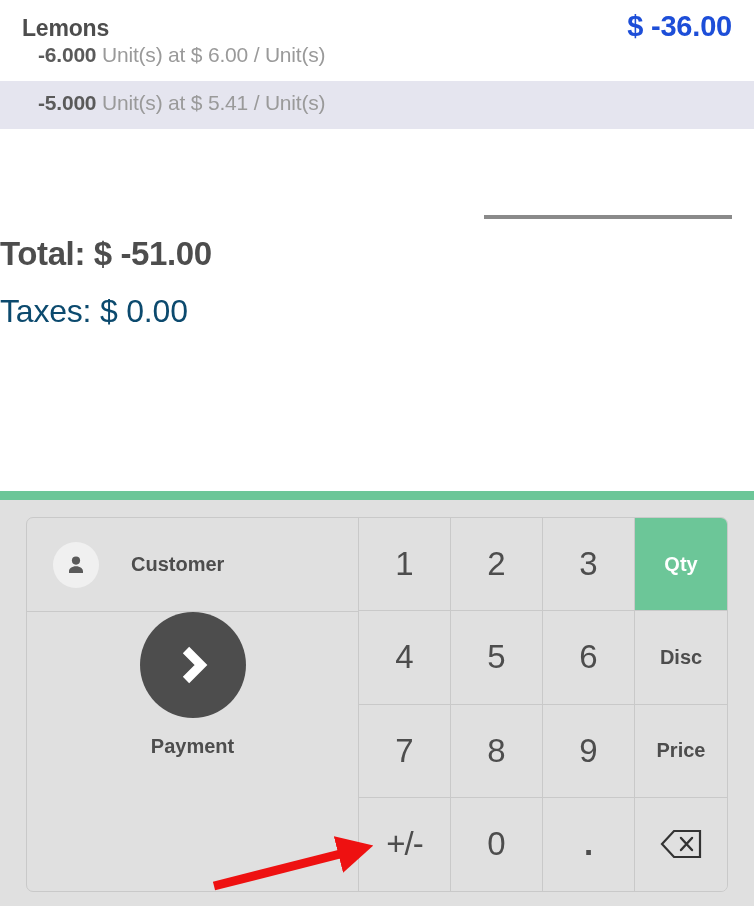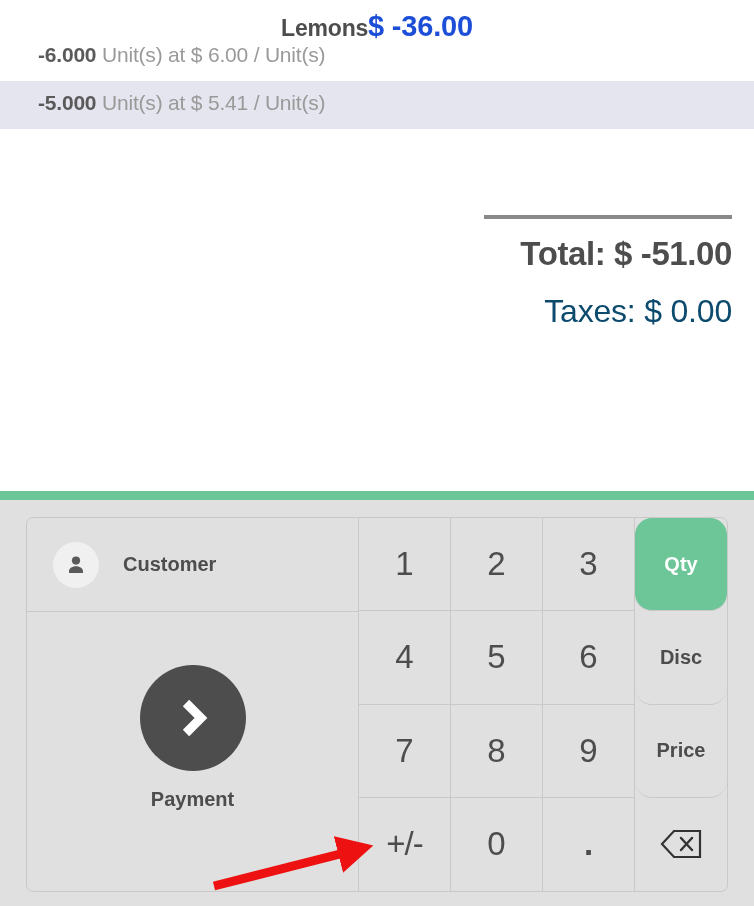--- a/index.html
+++ b/index.html
@@ -28,21 +28,21 @@
   .order-line {
     padding: 10px 22px 14px 22px;
     background: #ffffff;
   }
   .order-line.selected {
     background: #e5e5ef;
   }
 
   .line-top {
     display: flex;
-    justify-content: center;
+    justify-content: space-between;
     align-items: baseline;
   }
 
   .line-name {
     font-size: 23px;
     font-weight: bold;
     color: #4d4d4d;
     letter-spacing: -0.2px;
   }
 
@@ -66,21 +66,20 @@
     color: #5a5a5a;
   }
 
   
   #totals-area {
     position: absolute;
     top: 215px;
     left: 0;
     width: 754px;
     padding-right: 22px;
-    text-align: right;
   }
 
   #totals-rule {
     height: 4px;
     background: #8a8a8a;
     width: 248px;
     margin-left: auto;
     margin-bottom: 16px;
   }
 
@@ -156,32 +155,32 @@
     height: 46px;
     border-radius: 50%;
     background: #f0f0f0;
     display: flex;
     align-items: center;
     justify-content: center;
     flex: none;
   }
 
   #customer-label {
-    margin-left: 24px;
+    margin-left: 32px;
     font-size: 20px;
     font-weight: bold;
     color: #4d4d4d;
   }
 
   #payment-button {
     flex: 1;
     display: flex;
     flex-direction: column;
     align-items: center;
-    justify-content: center;
+    justify-content: flex-start;
     cursor: pointer;
     padding-bottom: 28px;
   }
 
   #payment-circle {
     width: 106px;
     height: 106px;
     border-radius: 50%;
     background: #4d4d4d;
     display: flex;
@@ -209,21 +208,21 @@
     align-items: center;
     justify-content: center;
     border-right: 1px solid #c9c9c9;
     border-bottom: 1px solid #c9c9c9;
     font-size: 33px;
     color: #4d4d4d;
     cursor: pointer;
     background: #e0e0e0;
     user-select: none;
   }
-  .pad-key:nth-child(4n) { border-right: none; border-radius: 17px; }
+  .pad-key:nth-child(4n) { border-right: none; }
   .pad-key:nth-child(n+13) { border-bottom: none; }
 
   .pad-key.mode {
     font-size: 20px;
     font-weight: bold;
   }
 
   .pad-key.active {
     background: #6cc698;
     color: #ffffff;

